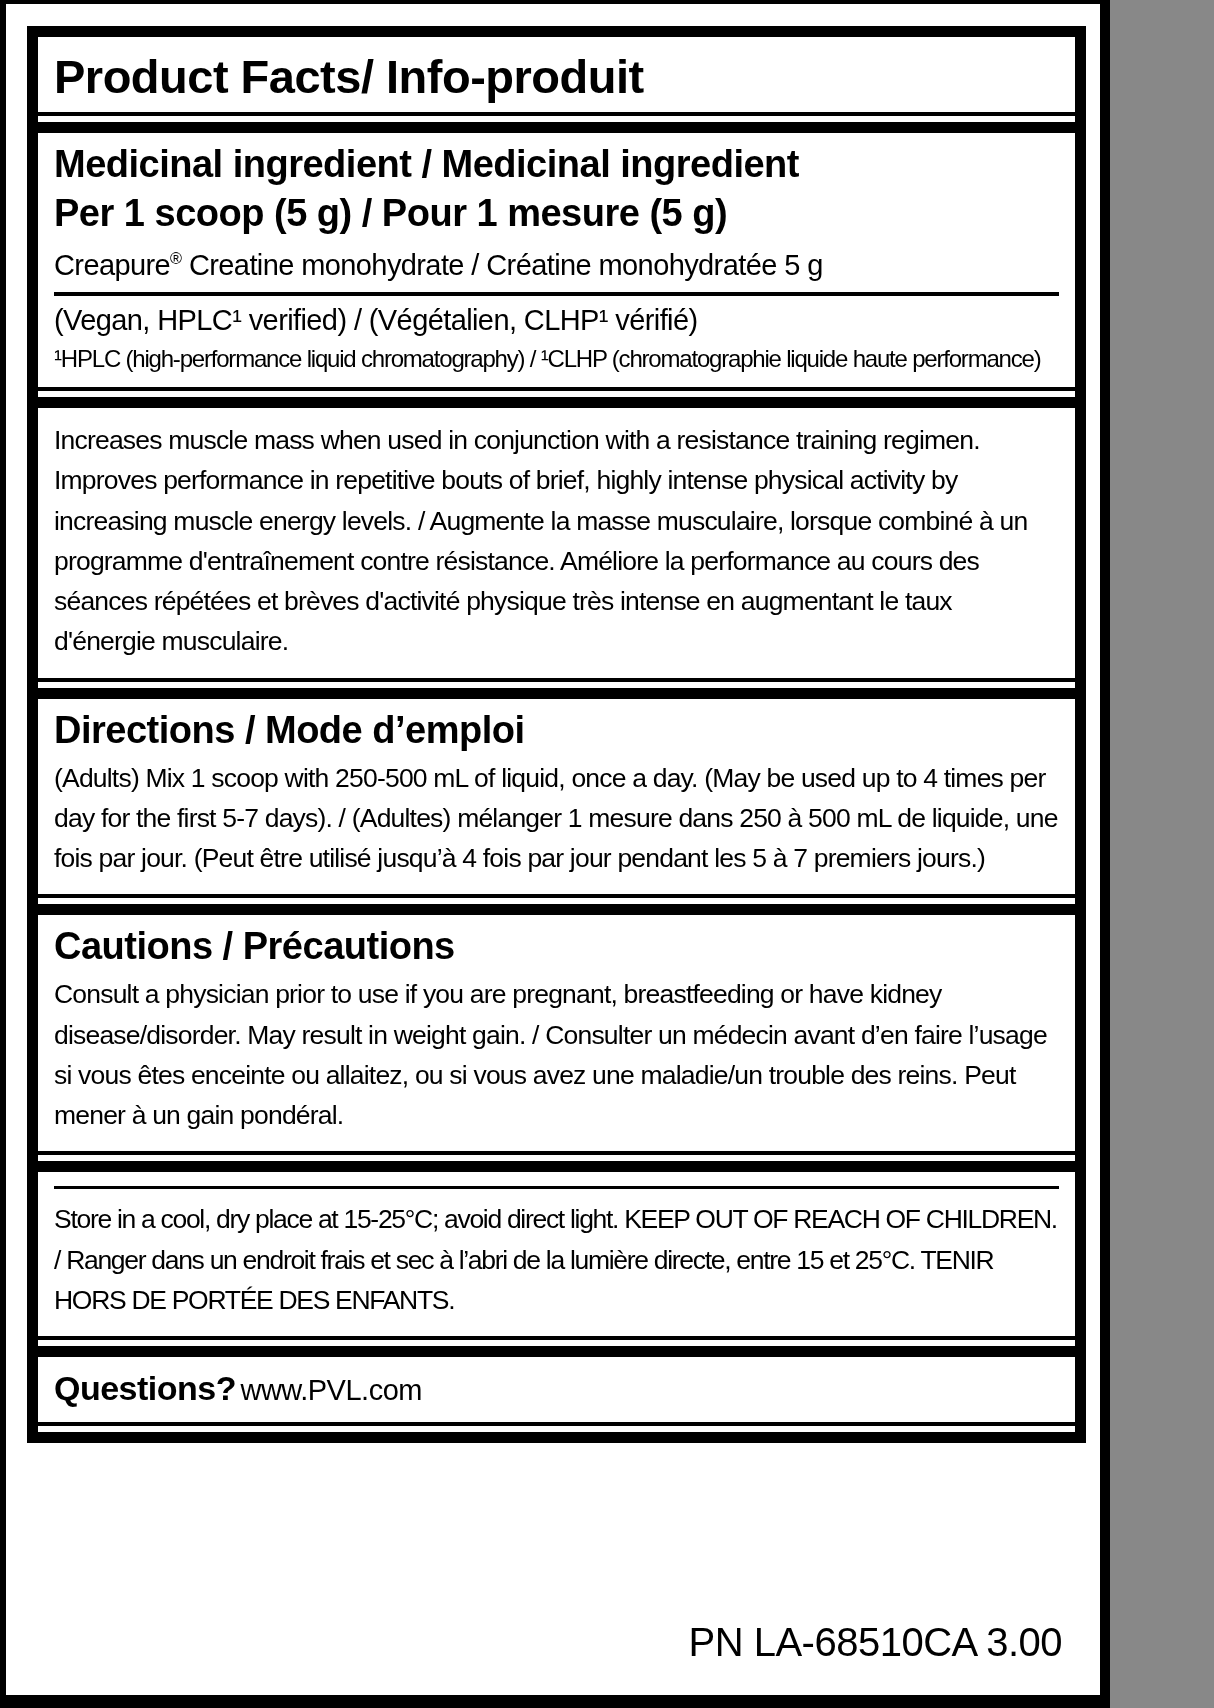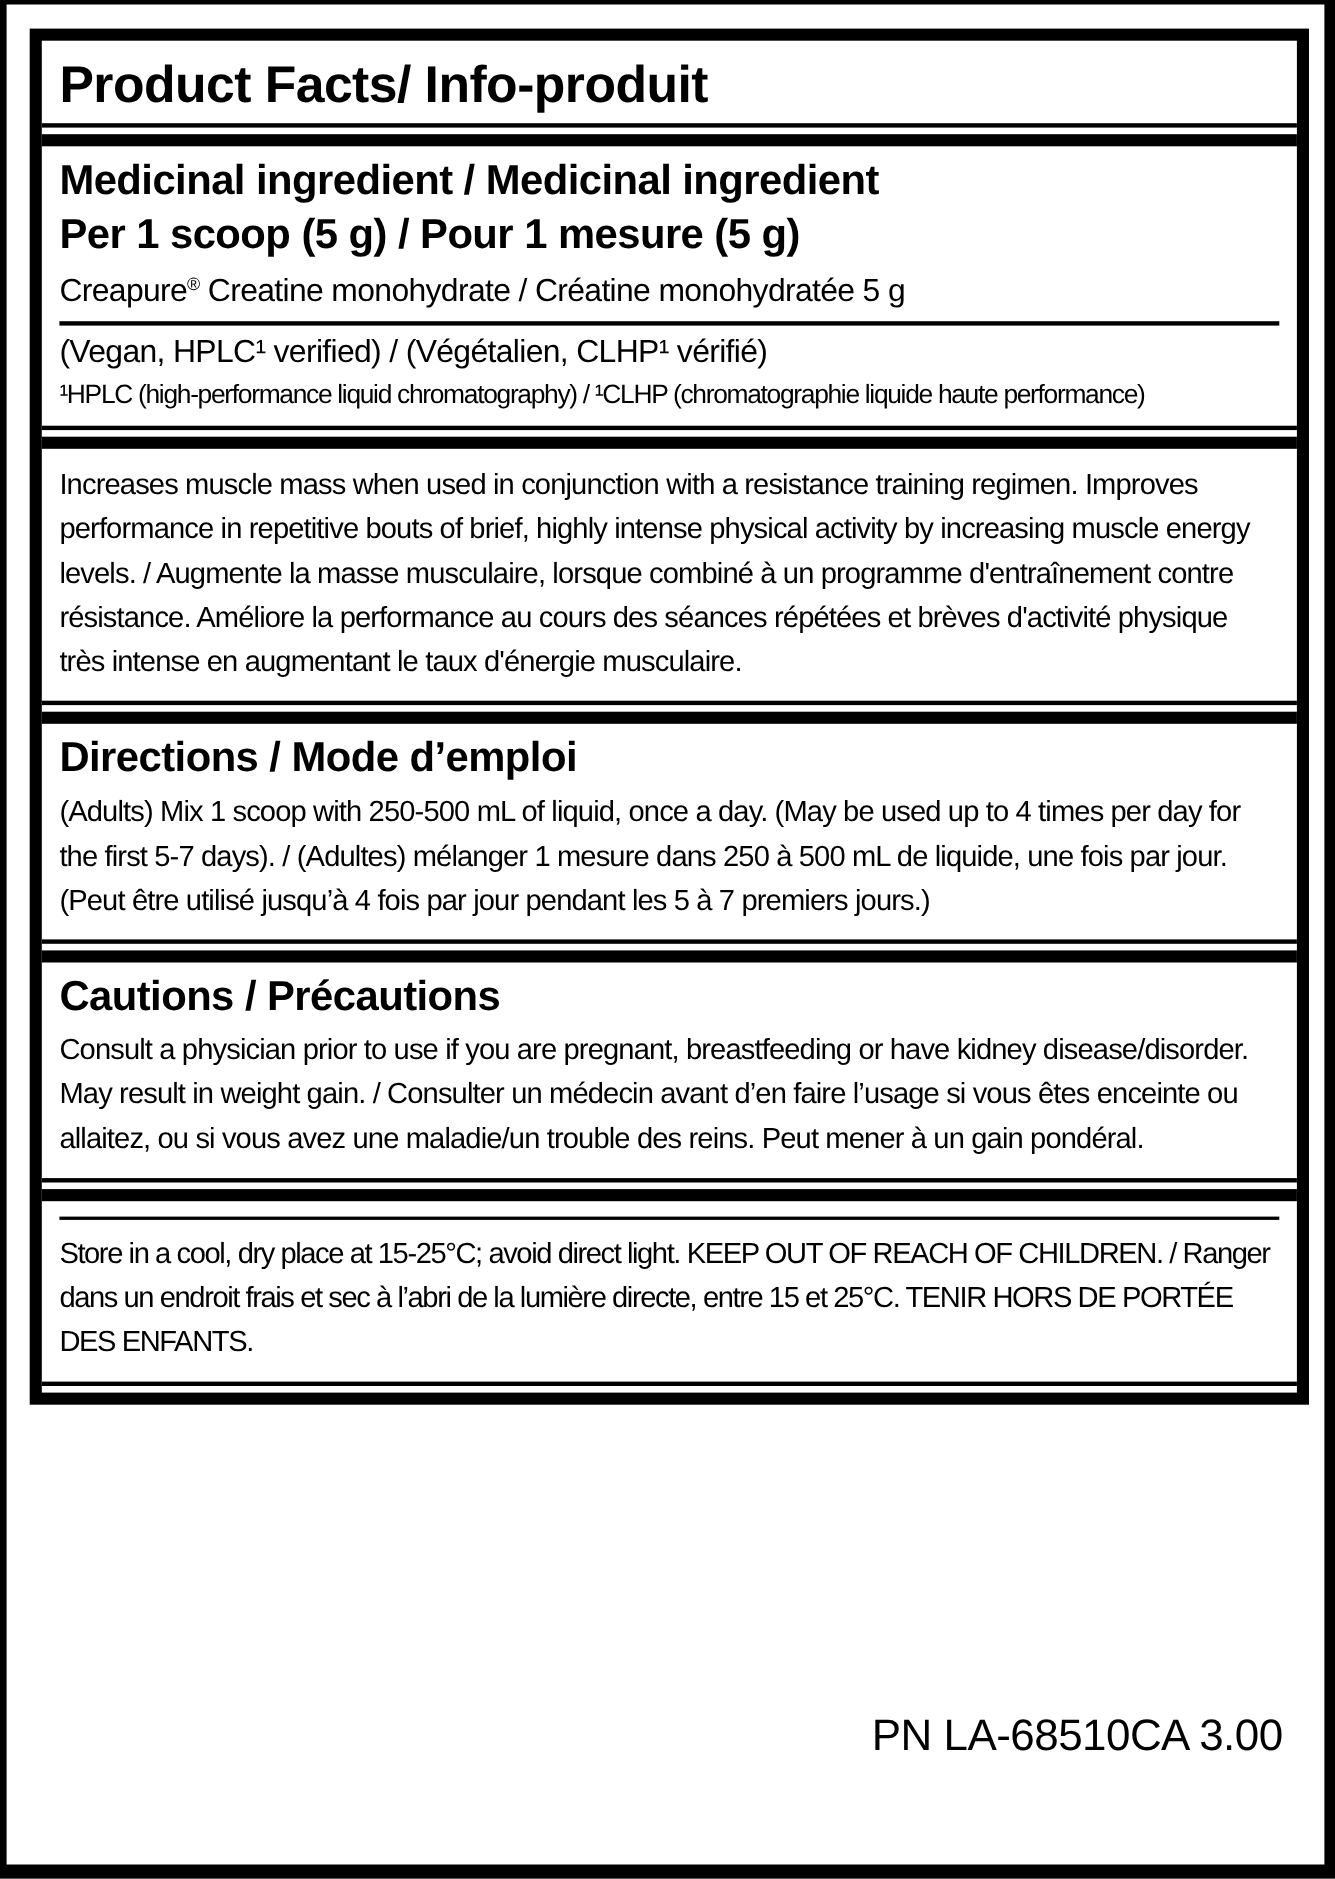--- a/index.html
+++ b/index.html
@@ -1,19 +1,19 @@
 <!DOCTYPE html>
 <html><head>
 <meta charset="utf-8">
 <style>
   html, body { margin: 0; padding: 0; background: #888; }
   .page {
     position: relative;
     box-sizing: border-box;
-    width: 1214px;
+    width: 1110px;
     height: 1708px;
     background: var(--paper, #fff);
     color: var(--ink, #000);
     border: solid var(--ink, #000);
     border-width: 4px 10px 13px 6px;
     font-family: "Liberation Sans", "DejaVu Sans", sans-serif;
     overflow: hidden;
   }
   .panel {
     margin: 22px 14px 0 21px;
@@ -53,21 +53,21 @@
   .body.tight { letter-spacing: -1.3px; }
 
   sup { font-size: 56%; line-height: 0; vertical-align: super; }
 
   .q-line  { margin: 6px 0 4px; }
   .q-label { font-size: 34px; font-weight: bold; letter-spacing: -0.5px; }
   .q-url   { font-size: 29px; letter-spacing: -0.5px; }
 
   .pn {
     position: absolute;
-    top: 1552px;
+    top: 1616px;
     right: 38px;
     font-size: 40px;
     letter-spacing: -0.5px;
     white-space: nowrap;
   }
 </style>
 </head>
 <body>
 
 <div class="page" style="--ink: #000000; --paper: #ffffff;">
@@ -98,17 +98,23 @@
     <section class="sec sec-cautions">
       <h2>Cautions / Précautions</h2>
       <p class="body">Consult a physician prior to use if you are pregnant, breastfeeding or have kidney disease/disorder. May result in weight gain. / Consulter un médecin avant d’en faire l’usage si vous êtes enceinte ou allaitez, ou si vous avez une maladie/un trouble des reins. Peut mener à un gain pondéral.</p>
     </section>
 
     <section class="sec sec-allergen">
       <hr class="rule thin">
       <p class="body tight">Store in a cool, dry place at 15-25°C; avoid direct light. KEEP OUT OF REACH OF CHILDREN. / Ranger dans un endroit frais et sec à l’abri de la lumière directe, entre 15 et 25°C. TENIR HORS DE PORTÉE DES ENFANTS.</p>
     </section>
 
+    <section class="sec sec-questions">
+      <p class="q-line">
+        <span class="q-label">Questions?</span>
+        <span class="q-url">www.PVL.com</span>
+      </p>
+    </section>
 
   </div>
 
   <div class="pn">PN LA-68510CA 3.00</div>
 </div>
 
 </body></html>

